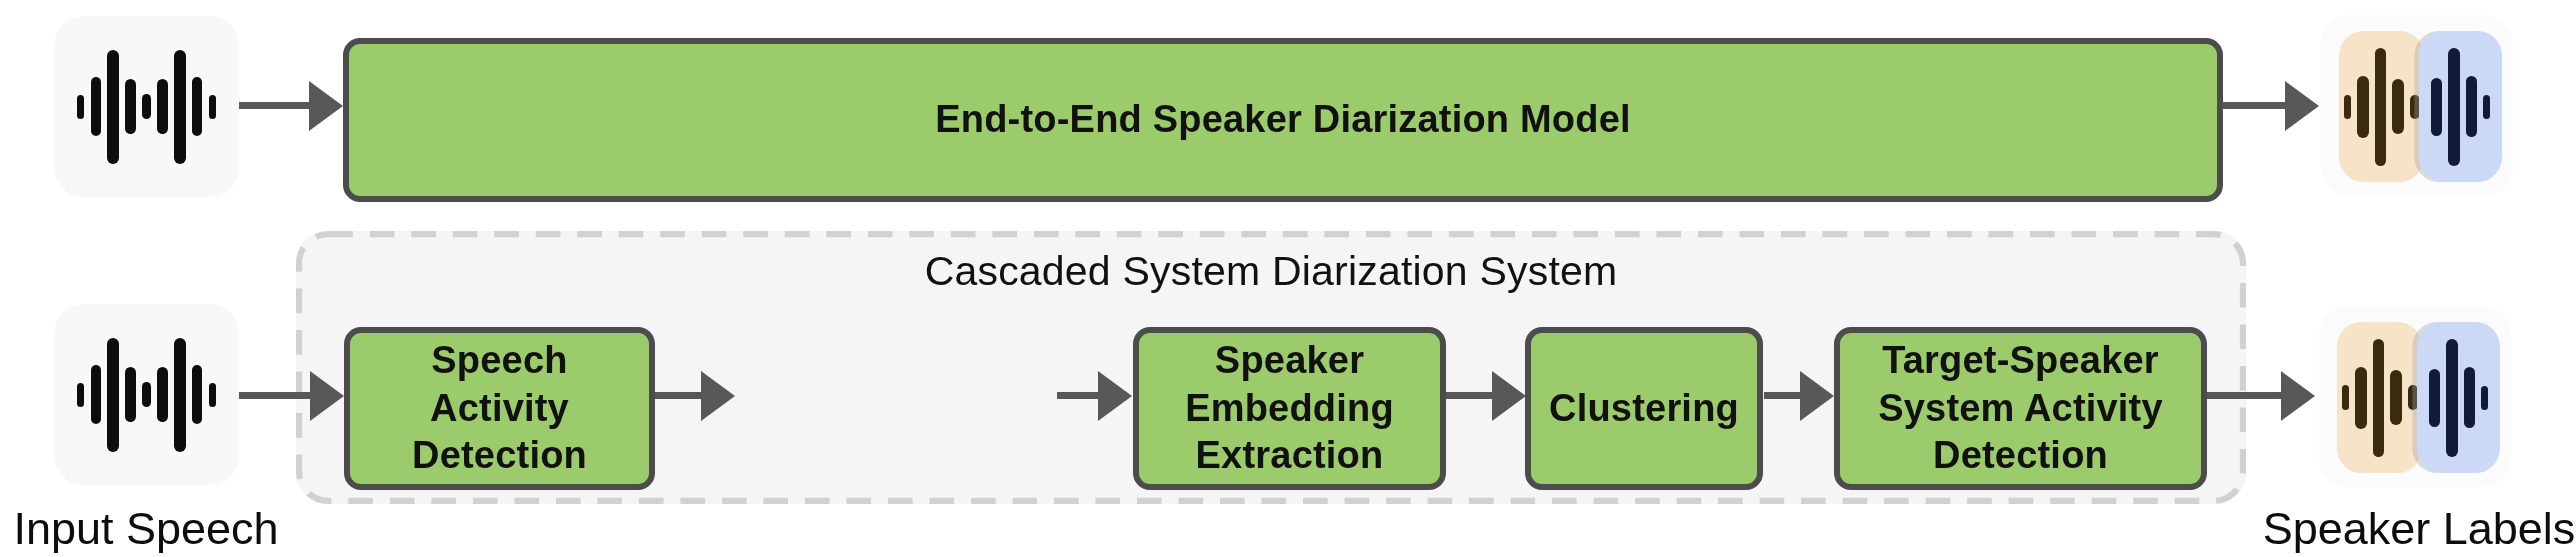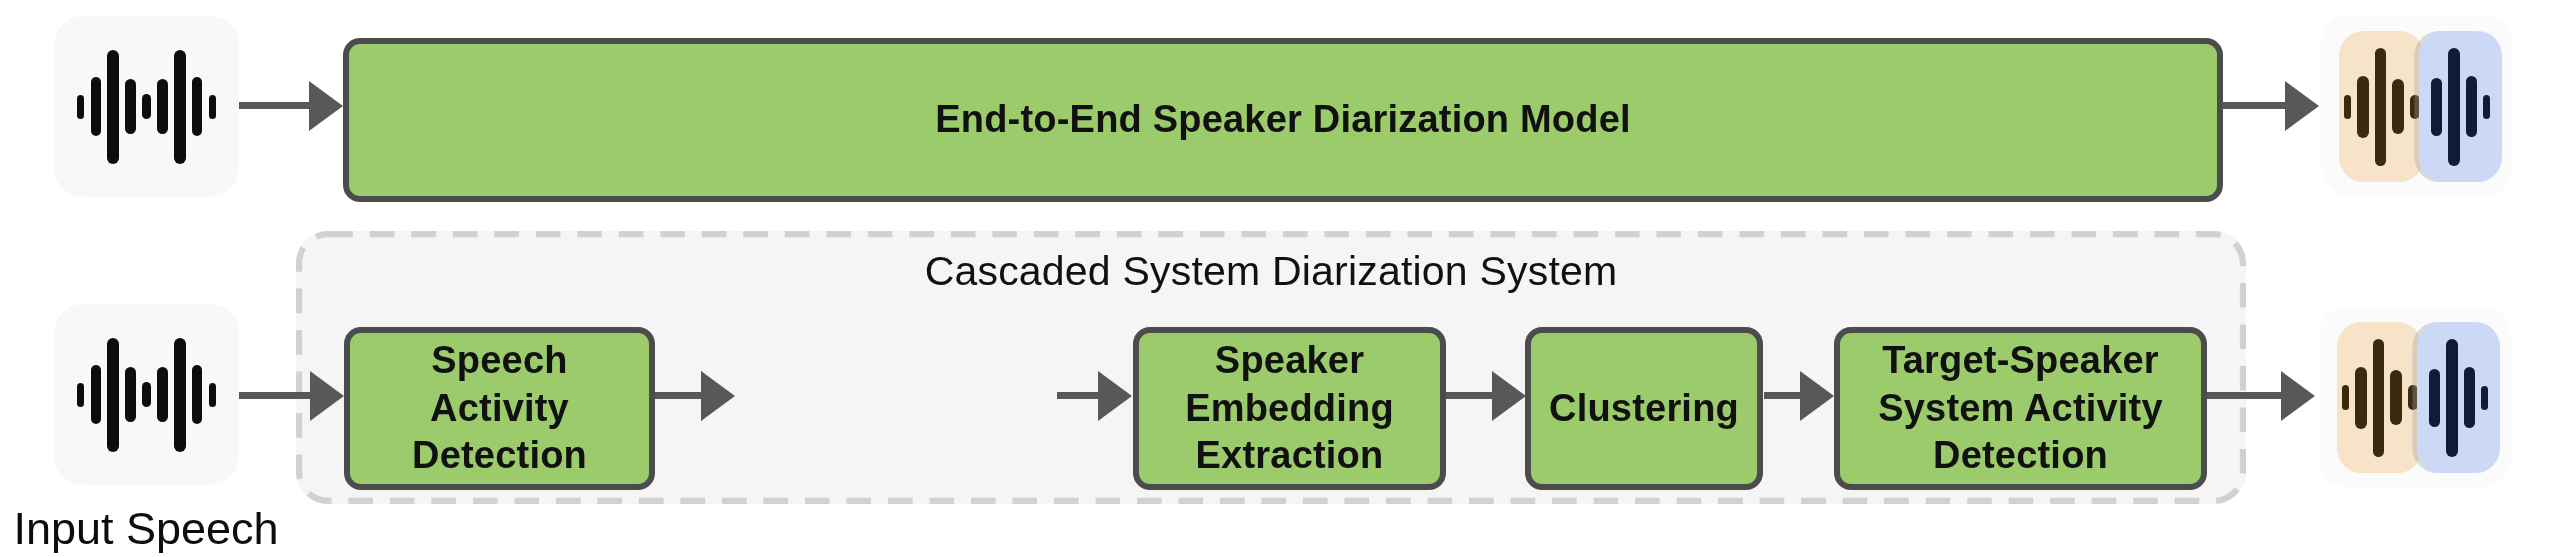--- a/index.html
+++ b/index.html
@@ -221,15 +221,16 @@
       </div>
     <div class="pill pill-b">
         <span class="bar" style="height: 58px; width: 11.5px;"></span>
         <span class="bar" style="height: 118px; width: 11.5px;"></span>
         <span class="bar" style="height: 61px; width: 11.5px;"></span>
         <span class="bar" style="height: 24px; width: 7px;"></span>
       </div>
   </div>
 
   <div class="caption" style="left:146px;">Input Speech</div>
+  <div class="caption" style="left:2419px;">Speaker Labels</div>
 
 </div>
 
 
 </body></html>

